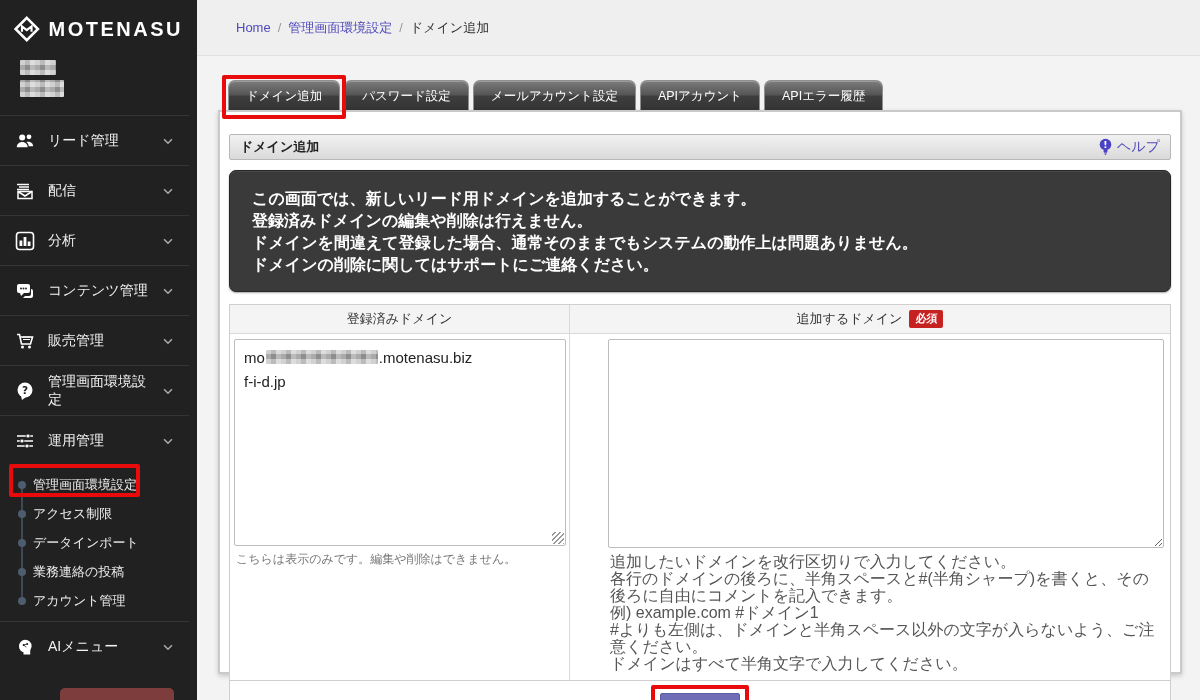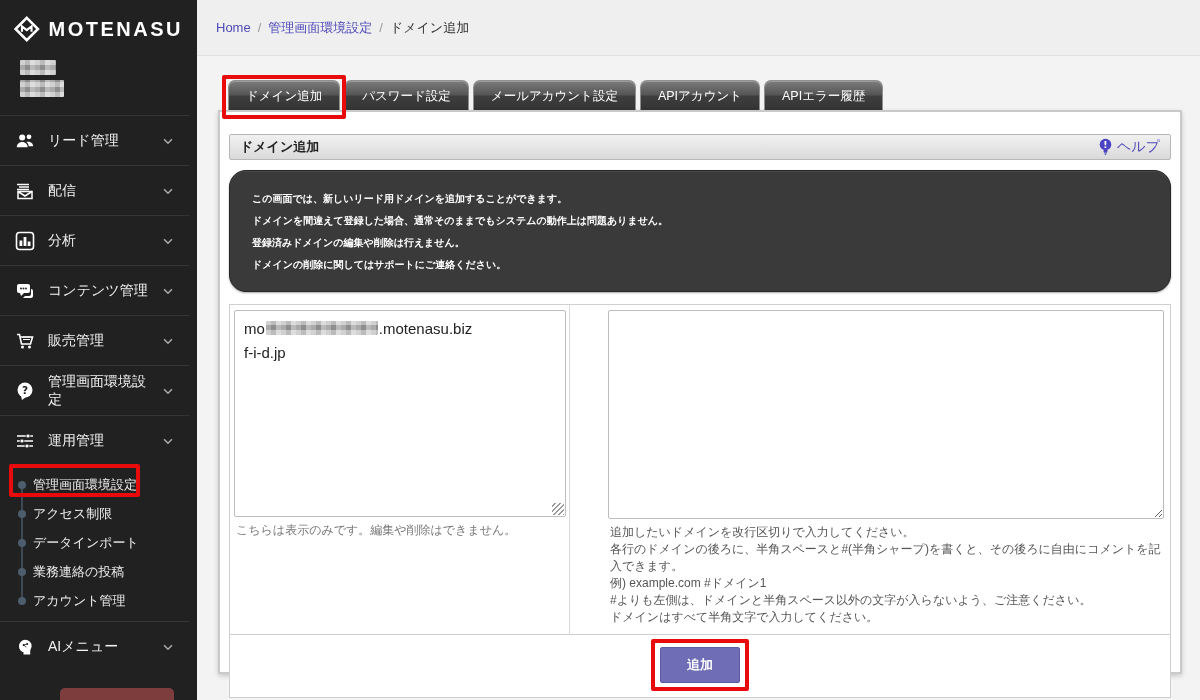--- a/index.html
+++ b/index.html
@@ -37,21 +37,21 @@
   
   .red-frame { position:absolute; border:4px solid #e90b0b; border-radius:2px;
     pointer-events:none; z-index:9; }
   .rf-sidebar { left:9px; top:-6px; width:131px; height:33px; }
   .rf-tab { left:-7px; right:-7px; top:-6px; bottom:-9px; }
   .rf-btn { left:-9px; right:-9px; top:-8px; bottom:-8px; }
 
   
   .main { position:absolute; left:197px; top:0; width:1003px; height:700px; }
   .topstrip { height:56px; background:#efeff0; border-bottom:1px solid #e2e2e3;
-    display:flex; align-items:center; padding-left:19px; }
+    display:flex; align-items:center; padding-left:39px; }
   .crumb { font-size:13px; color:#8a8a8a; }
   .crumb a { color:#4f49b8; text-decoration:none; cursor:pointer; }
   .crumb .cur { color:#333; }
   .crumb .sep { margin:0 7px; color:#999; }
 
   .tabs { display:flex; align-items:flex-end; margin:24px 0 0 31px; height:30px; }
   .tab { position:relative; height:30px; line-height:30px; padding:0 17px; margin-right:4px;
     color:#fff; font-size:12.5px; cursor:pointer; border:1px solid #8f8f8f; border-bottom:none;
     border-radius:7px 7px 0 0;
     background:linear-gradient(#7c7c7c, #555 48%, #3e3e3e 52%, #343434);
@@ -61,22 +61,22 @@
     background:#fff; border:2px solid #c9c9c9; border-radius:1px;
     box-shadow:0 2px 5px rgba(0,0,0,.18); padding:22px 9px 12px 9px; }
 
   .panel-titlebar { height:26px; display:flex; align-items:center; justify-content:space-between;
     padding:0 10px; border:1px solid #b8b8b8; border-radius:2px;
     background:linear-gradient(#f1f1f1,#dadada); }
   .panel-title { font-size:13px; font-weight:bold; color:#222; }
   .help-link { display:flex; align-items:center; gap:4px; font-size:14px; color:#4f49b8;
     cursor:pointer; text-decoration:none; }
 
-  .infobox { margin-top:10px; background:#3a3a3a; border:1px solid #272727; border-radius:17px;
-    padding:17px 22px; color:#fff; font-size:10px; font-weight:bold; line-height:22px;
+  .infobox { margin-top:10px; background:#3a3a3a; border:1px solid #272727; border-radius:7px;
+    padding:17px 22px; color:#fff; font-size:16px; font-weight:bold; line-height:22px;
     box-shadow:inset 0 1px 0 rgba(255,255,255,.07), 0 1px 2px rgba(0,0,0,.35); height:122px; }
 
   .tbl { margin-top:12px; border:1px solid #cfcfcf; background:#fff; }
   .tbl-head { display:flex; background:#f4f4f4; border-bottom:1px solid #d9d9d9; }
   .th { padding:5px 4px; font-size:13px; color:#333; text-align:center; }
   .th-left { width:340px; border-right:1px solid #d9d9d9; }
   .th-right { flex:1; display:flex; align-items:center; justify-content:center; gap:7px; }
   .badge-req { background:#c62222; color:#fff; font-size:11px; font-weight:bold;
     padding:2px 6px; border-radius:2px; line-height:1.2; }
   .tbl-body { display:flex;gap:32px; }
@@ -86,21 +86,21 @@
     border:1px solid #bdbdbd; border-radius:2px; padding:6px 9px; font-size:15px; color:#222;
     line-height:24px; overflow:hidden; }
   .resize-grip { position:absolute; right:1px; bottom:1px; width:12px; height:12px;
     background:repeating-linear-gradient(135deg, transparent 0 2px, #9a9a9a 2px 3.5px); }
   .ta-mosaic { display:inline-block; width:112px; height:14px; vertical-align:baseline;
     margin:0 1px -1px 1px; }
   .real-ta { width:100%; height:209px; border:1px solid #bdbdbd; border-radius:2px;
     resize:both; font-family:"Liberation Sans","DejaVu Sans",sans-serif; font-size:15px;
     padding:6px 9px; outline:none; display:block; }
   .caption { margin-top:5px; font-size:12px; color:#777; padding-left:2px; }
-  .help-lines { margin-top:5px; font-size:12px; color:#555; line-height:17px; padding-left:2px; }
+  .help-lines { margin-top:5px; font-size:16px; color:#555; line-height:17px; padding-left:2px; }
   .tbl-foot { border-top:1px solid #cfcfcf; text-align:center; padding:12px 0 14px 0; }
   .btn-wrap { position:relative; display:inline-block; }
   .add-btn { display:inline-block; background:#6e6db6; border:1px solid #5d5ca4;
     color:#fff; font-size:13px; font-weight:bold; padding:8px 26px; border-radius:2px;
     cursor:pointer; }
 </style>
 </head>
 <body>
 
 <div class="sidebar">
@@ -303,26 +303,33 @@
           <rect x="5.6" y="11.5" width="3.8" height="3.2" rx="1" fill="#4b42c4"></rect>
           <path d="M6 15.5h3l-1.5 1.8z" fill="#4b42c4"></path>
           <text x="7.5" y="9.8" text-anchor="middle" font-size="9.5" font-weight="bold" fill="#fff" font-family="DejaVu Sans, sans-serif">!</text>
         </svg>
         <span>ヘルプ</span>
       </a>
     </div>
 
     <div class="infobox">
       <div>この画面では、新しいリード用ドメインを追加することができます。</div>
+      <div>登録済みドメインの編集や削除は行えません。</div>
       <div>ドメインを間違えて登録した場合、通常そのままでもシステムの動作上は問題ありません。</div>
-      <div>登録済みドメインの編集や削除は行えません。</div>
       <div>ドメインの削除に関してはサポートにご連絡ください。</div>
     </div>
 
     <div class="tbl">
+      <div class="tbl-head">
+        <div class="th th-left">登録済みドメイン</div>
+        <div class="th th-right">
+          <span>追加するドメイン</span>
+          <span class="badge-req">必須</span>
+        </div>
+      </div>
 
       <div class="tbl-body">
         <div class="td-left">
           <div class="fake-ta">
             <div><span>mo</span><span class="mosaic ta-mosaic"></span><span>.motenasu.biz</span></div>
             <div>f-i-d.jp</div>
             <div class="resize-grip"></div>
           </div>
           <div class="caption">こちらは表示のみです。編集や削除はできません。</div>
         </div>

